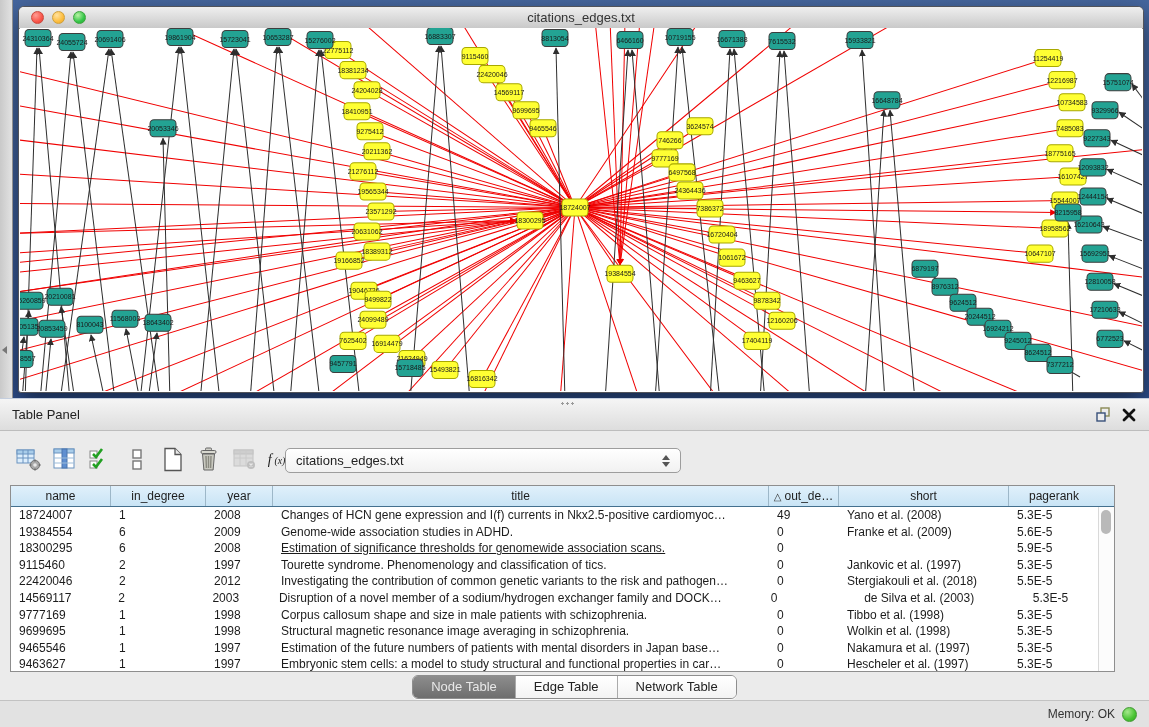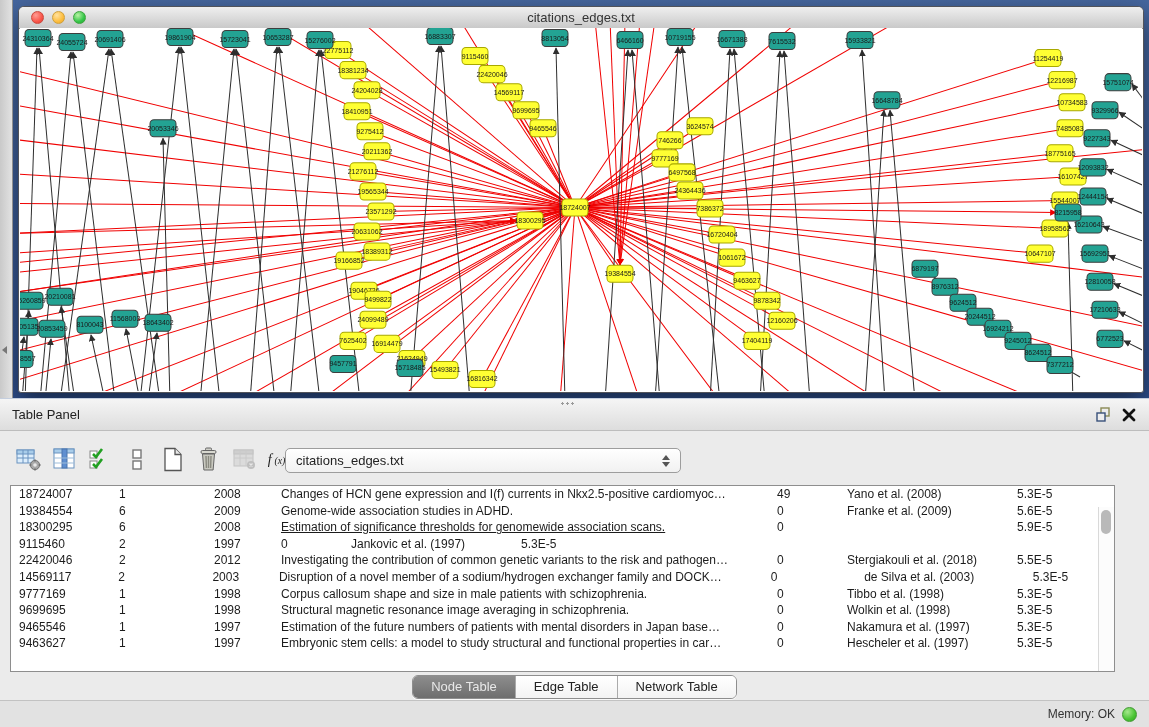--- a/index.html
+++ b/index.html
@@ -733,20 +733,44 @@
 
     <div class="combo">
       <span class="combo-value">citations_edges.txt</span>
       <span class="combo-arrows">
         <span class="arr-up"></span>
           <span class="arr-dn"></span>
       </span>
     </div>
 
     <div class="tablebox">
+      <div class="thead" id="thead-row">
+          <div class="th" style="width: 100px;">
+            <span>name</span>
+          </div>
+          <div class="th" style="width: 95px;">
+            <span>in_degree</span>
+          </div>
+          <div class="th" style="width: 67px;">
+            <span>year</span>
+          </div>
+          <div class="th" style="width: 496px;">
+            <span>title</span>
+          </div>
+          <div class="th" style="width: 70px;">
+            <span class="sort-tri">△</span>
+            <span>out_de…</span>
+          </div>
+          <div class="th" style="width: 170px;">
+            <span>short</span>
+          </div>
+          <div class="th" style="width: 90px;">
+            <span>pagerank</span>
+          </div>
+        </div>
       <div id="tbody">
           <div class="trow">
             <div class="td" style="width: 100px;">18724007</div>
             <div class="td" style="width: 95px;">1</div>
             <div class="td" style="width: 67px;">2008</div>
             <div class="td" style="width: 496px;">Changes of HCN gene expression and I(f) currents in Nkx2.5-positive cardiomyoc…</div>
             <div class="td" style="width: 70px;">49</div>
             <div class="td" style="width: 170px;">Yano et al. (2008)</div>
             <div class="td" style="width: 90px;">5.3E-5</div>
           </div>
@@ -765,20 +789,21 @@
             <div class="td" style="width: 67px;">2008</div>
             <div class="td" style="width: 496px; text-decoration: underline;">Estimation of significance thresholds for genomewide association scans.</div>
             <div class="td" style="width: 70px;">0</div>
             <div class="td" style="width: 170px; margin-top: 44px;">Dudbridge et al. (2008)</div>
             <div class="td" style="width: 90px;">5.9E-5</div>
           </div>
           <div class="trow">
             <div class="td" style="width: 100px;">9115460</div>
             <div class="td" style="width: 95px;">2</div>
             <div class="td" style="width: 67px;">1997</div>
+            <div class="td" style="width: 496px;">Tourette syndrome. Phenomenology and classification of tics.</div>
             <div class="td" style="width: 70px;">0</div>
             <div class="td" style="width: 170px;">Jankovic et al. (1997)</div>
             <div class="td" style="width: 90px;">5.3E-5</div>
           </div>
           <div class="trow">
             <div class="td" style="width: 100px;">22420046</div>
             <div class="td" style="width: 95px;">2</div>
             <div class="td" style="width: 67px;">2012</div>
             <div class="td" style="width: 496px;">Investigating the contribution of common genetic variants to the risk and pathogen…</div>
             <div class="td" style="width: 70px;">0</div>

